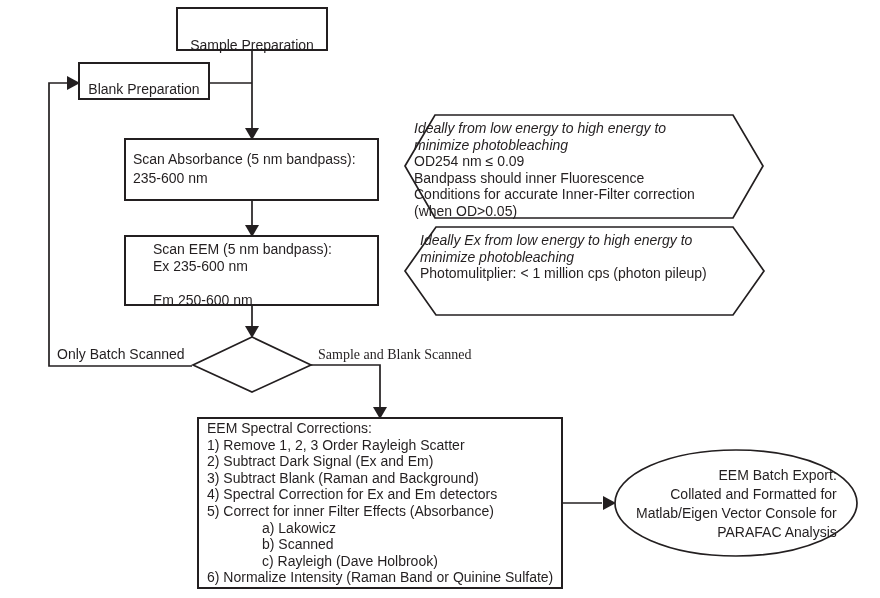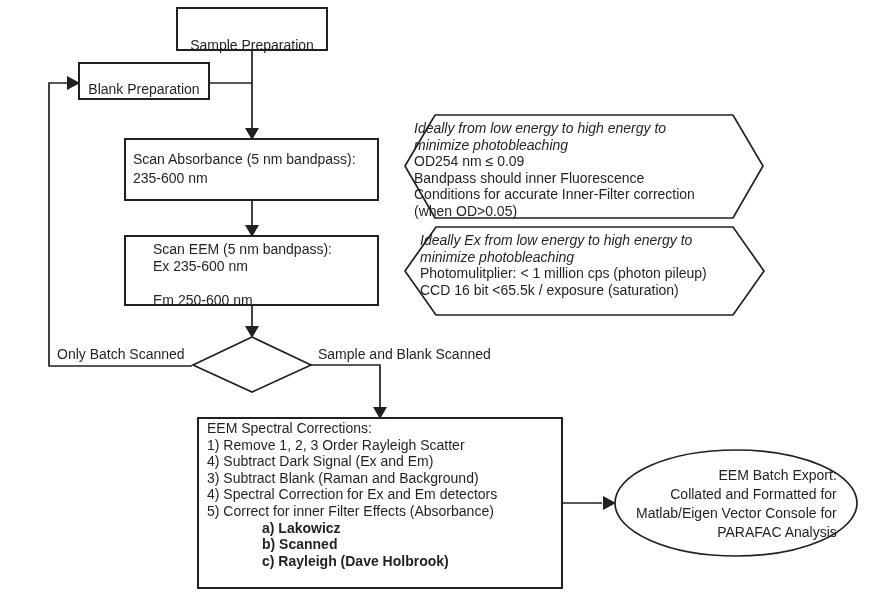--- a/index.html
+++ b/index.html
@@ -5,21 +5,21 @@
   html,body{margin:0;padding:0;background:#ffffff;}
   #canvas{position:relative;width:880px;height:598px;background:#ffffff;overflow:hidden;
           font-family:"Liberation Sans",sans-serif;color:#231f20;}
   #wires{position:absolute;left:0;top:0;width:880px;height:598px;}
   .txt{position:absolute;font-size:14px;line-height:17px;color:#231f20;white-space:nowrap;}
   .center{display:flex;align-items:center;justify-content:center;text-align:center;}
   .tline{min-height:16.5px;line-height:16.5px;}
   .tl17{min-height:17px;line-height:17px;}
   .tl19{min-height:19px;line-height:19px;}
   .it{font-style:italic;}
-  .sub{padding-left:55px;font-weight:bold;}
+  .sub{padding-left:55px;}
   .corr .tline{min-height:16.6px;line-height:16.6px;}
 </style>
 </head>
 <body>
 
 <div id="canvas">
 
   <svg id="wires" viewBox="0 0 880 598" xmlns="http://www.w3.org/2000/svg">
     <g stroke="#231f20" stroke-width="1.7" fill="none">
 
@@ -80,36 +80,36 @@
     <div class="tline">OD254 nm ≤ 0.09</div>
     <div class="tline">Bandpass should inner Fluorescence</div>
     <div class="tline">Conditions for accurate Inner-Filter correction</div>
     <div class="tline">(when OD&gt;0.05)</div>
   </div>
 
   <div class="txt" style="left:420px;top:232px;">
     <div class="tline it">Ideally Ex from low energy to high energy to</div>
     <div class="tline it">minimize photobleaching</div>
     <div class="tline">Photomulitplier: &lt; 1 million cps (photon pileup)</div>
-    <div class="tline">CCD 16 bit &lt;65.5k / exposure (saturation)</div>
   </div>
 
   <div class="txt" style="left:57px;top:346px;">Only Batch Scanned</div>
-  <div class="txt" style="left:318px;top:346px;">Sample and Blank Scanned</div>
+  <div class="txt" style="left:318px;top:346px;font-family:Liberation Serif, serif;">Sample and Blank Scanned</div>
 
   <div class="txt corr" style="left:207px;top:420px;">
     <div class="tline">EEM Spectral Corrections:</div>
     <div class="tline">1) Remove 1, 2, 3 Order Rayleigh Scatter</div>
-    <div class="tline">4) Subtract Dark Signal (Ex and Em)</div>
+    <div class="tline">2) Subtract Dark Signal (Ex and Em)</div>
     <div class="tline">3) Subtract Blank (Raman and Background)</div>
     <div class="tline">4) Spectral Correction for Ex and Em detectors</div>
     <div class="tline">5) Correct for inner Filter Effects (Absorbance)</div>
     <div class="tline sub">a) Lakowicz</div>
     <div class="tline sub">b) Scanned</div>
     <div class="tline sub">c) Rayleigh (Dave Holbrook)</div>
+    <div class="tline">6) Normalize Intensity (Raman Band or Quinine Sulfate)</div>
   </div>
 
   <div class="txt" style="left:636px;top:466px;text-align:right;">
     <div class="tl19">EEM Batch Export:</div>
     <div class="tl19">Collated and Formatted for</div>
     <div class="tl19">Matlab/Eigen Vector Console for</div>
     <div class="tl19">PARAFAC Analysis</div>
   </div>
 
 </div>

